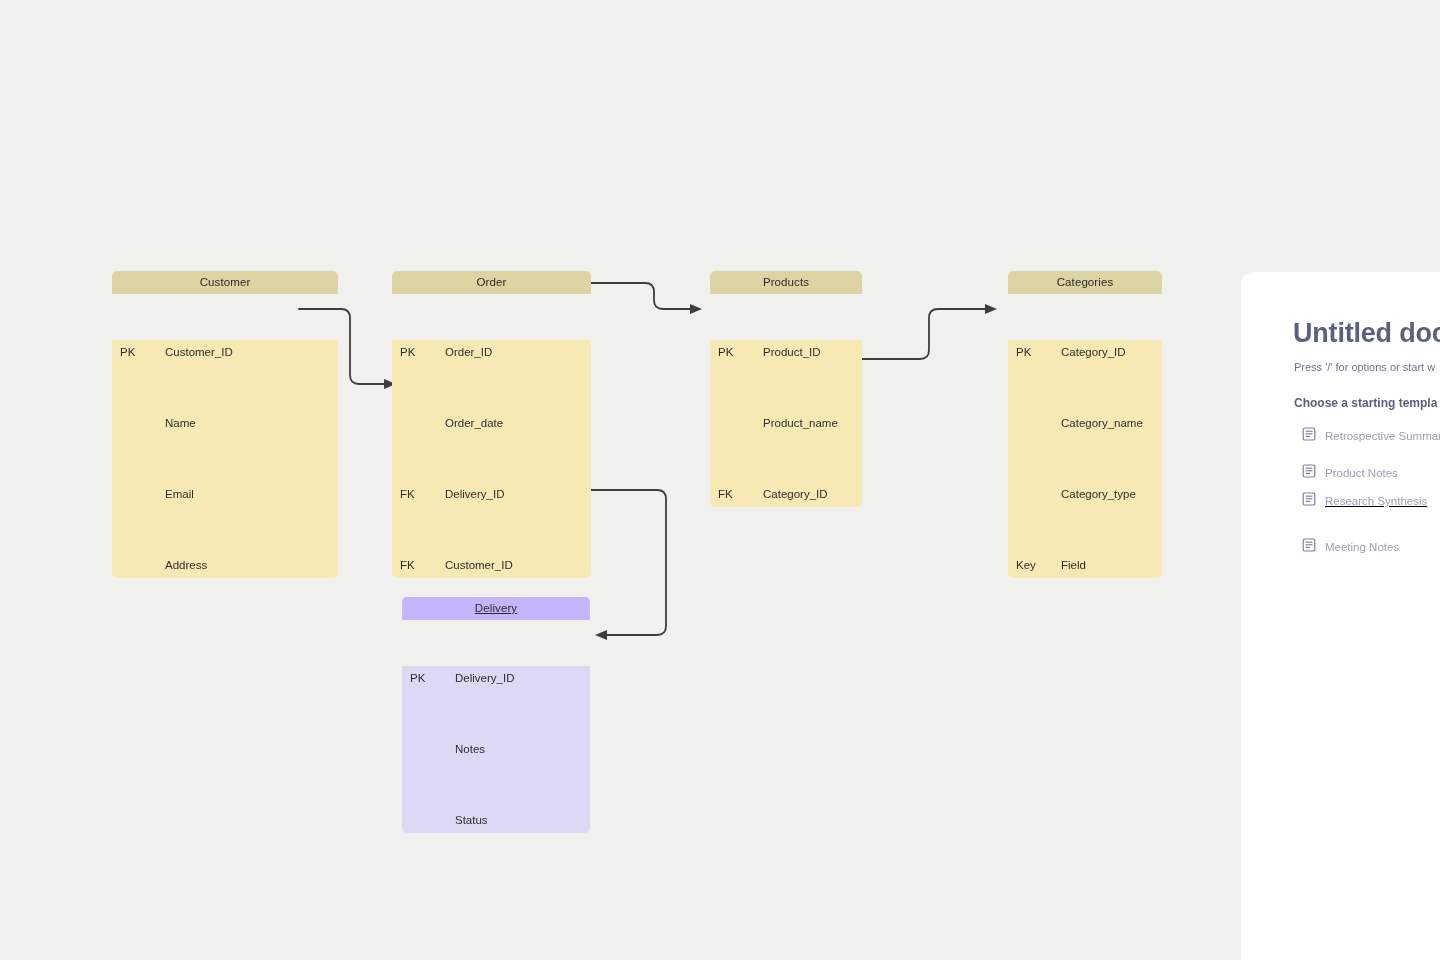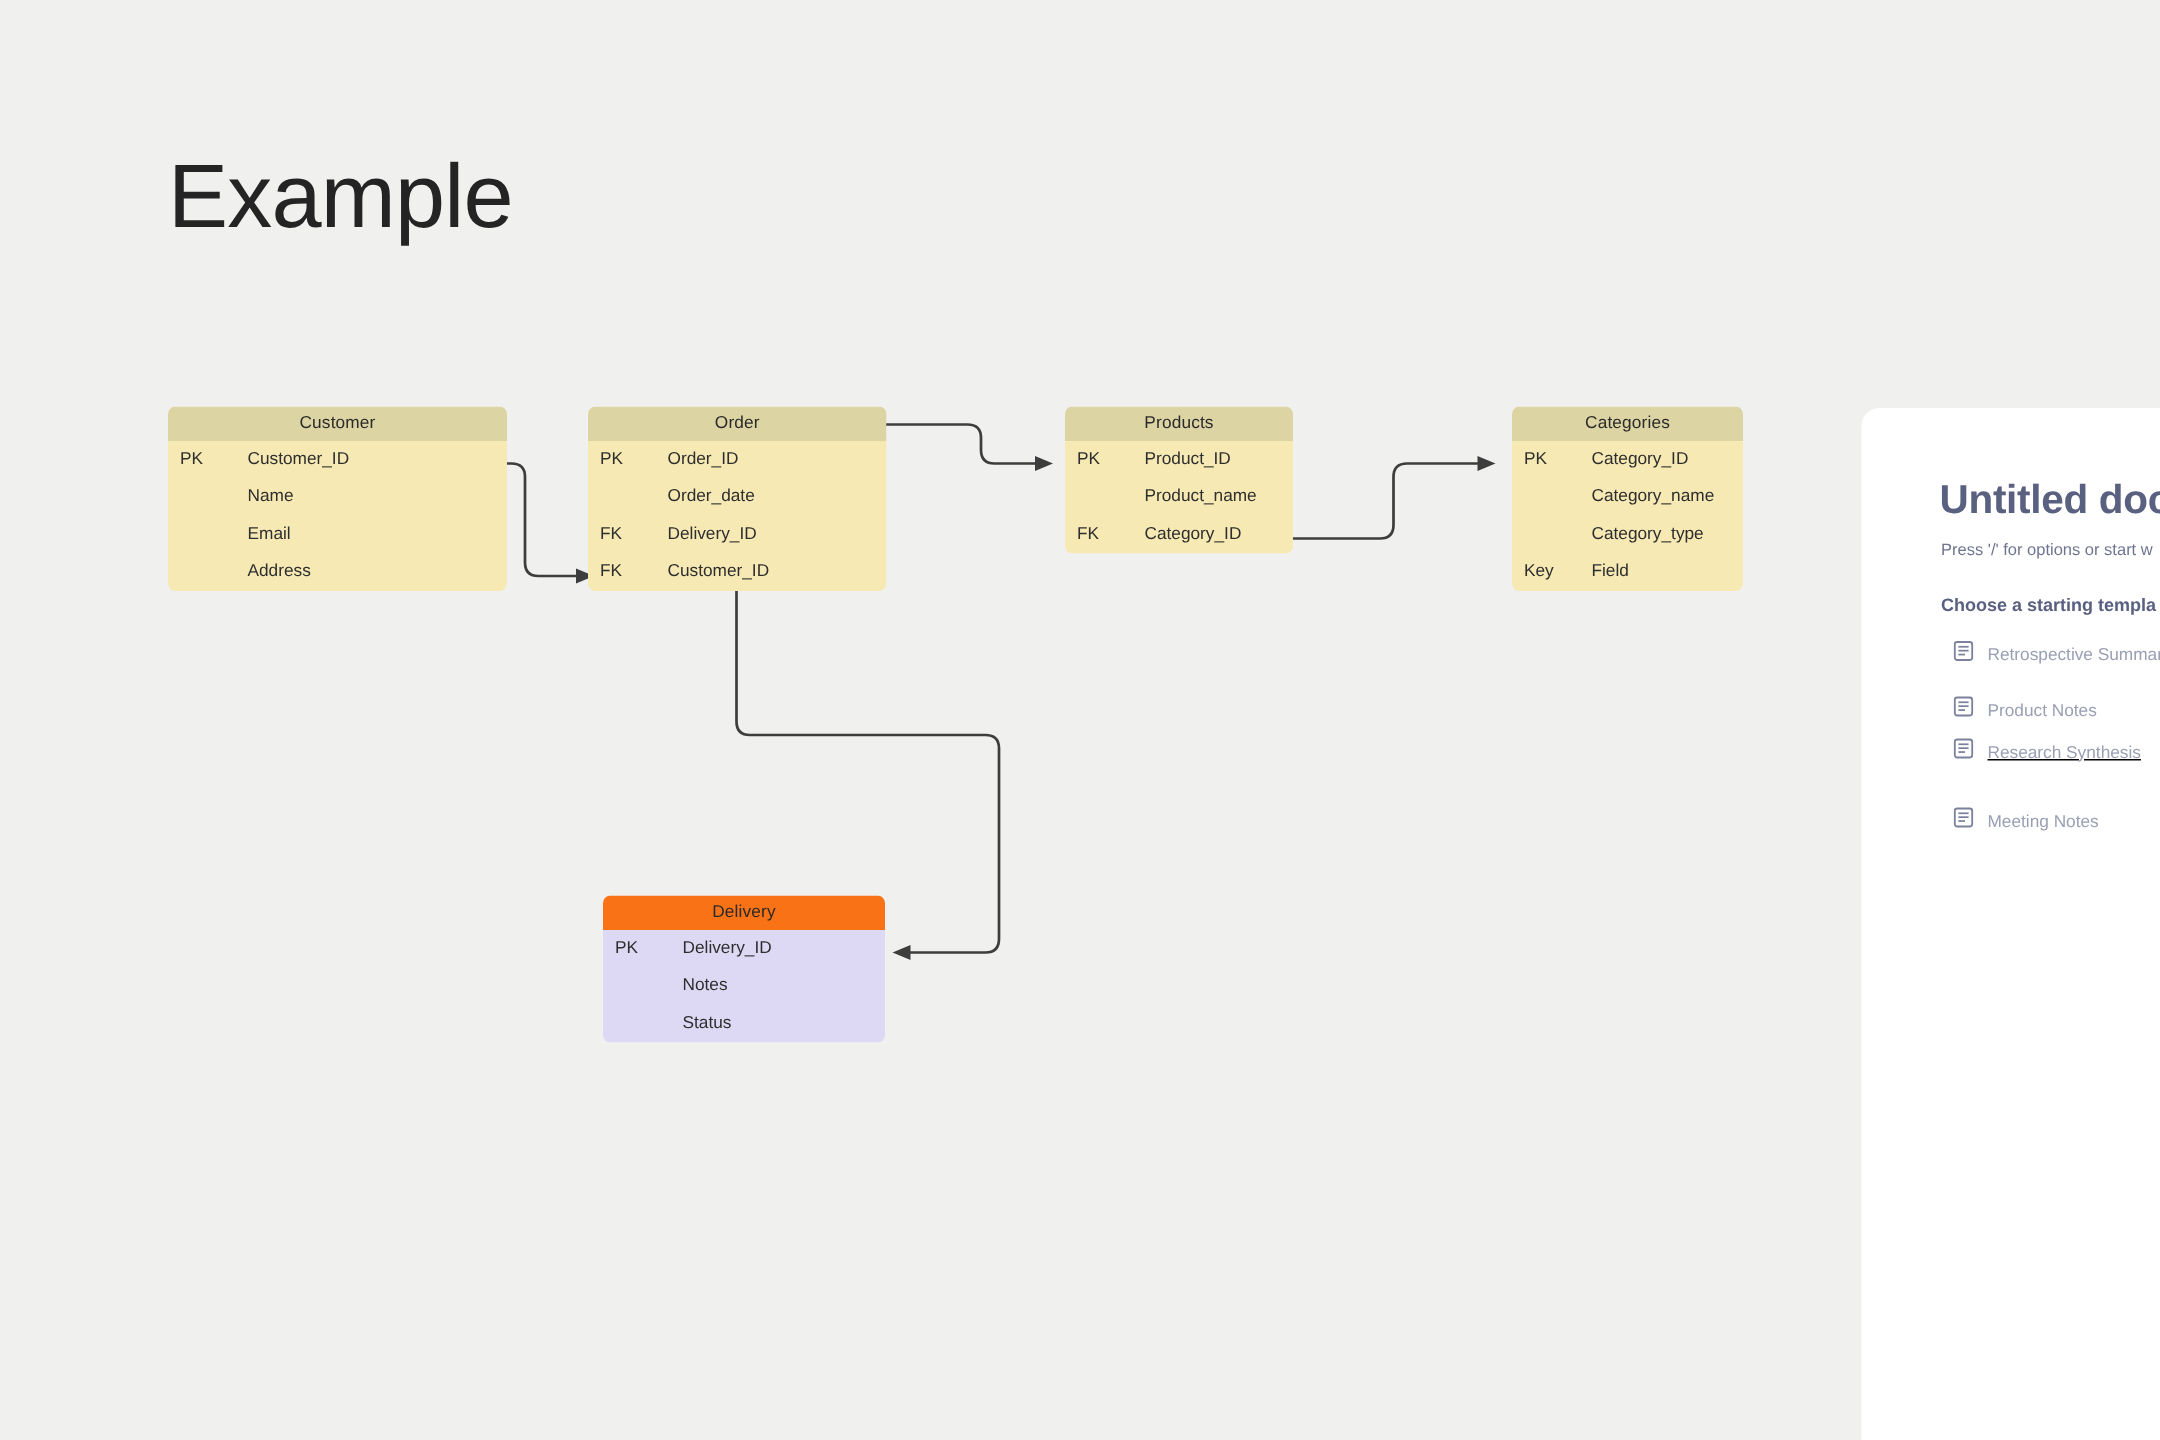--- a/index.html
+++ b/index.html
@@ -50,38 +50,39 @@
   .entity-body {
     padding: 0;
   }
   .entity-row {
     height: 25px;
     line-height: 25px;
     font-size: 11.5px;
     color: #2e2e2e;
     position: relative;
     white-space: nowrap;
+    margin-top: 46px;
   }
   .row-key {
     position: absolute;
     left: 8px;
     top: 0;
     width: 36px;
   }
   .row-field {
     position: absolute;
     left: 53px;
     top: 0;
   }
 
   
   .pal-yellow .entity-header { background: #ddd4a4; }
   .pal-yellow .entity-body   { background: #f6e9b4; }
   
-  .pal-purple .entity-header { background: #f97316; }
+  .pal-purple .entity-header { background: #c4b5fd; text-decoration: underline; }
   .pal-purple .entity-body   { background: #ddd9f5; }
 
   
   #connectors {
     position: absolute;
     left: 0;
     top: 0;
     width: 1440px;
     height: 960px;
     pointer-events: none;
@@ -145,21 +146,20 @@
     font-size: 11.5px;
     color: #9aa0b4;
   }
   .doc-icon { flex: 0 0 auto; display: block; }
 </style>
 </head>
 <body>
 
 <div id="canvas">
 
-  <div id="page-title">Example</div>
 
   <svg id="connectors" viewBox="0 0 1440 960" xmlns="http://www.w3.org/2000/svg">
 
     <path d="M 299 309 L 341 309 Q 350 309 350 318 L 350 375 Q 350 384 359 384 L 384 384"></path>
     <polygon points="384,379 396,384 384,389"></polygon>
 
     <path d="M 591 283 L 645 283 Q 654 283 654 292 L 654 300 Q 654 309 663 309 L 690 309"></path>
     <polygon points="690,304 702,309 690,314"></polygon>
 
     <path d="M 862 359 L 920 359 Q 929 359 929 350 L 929 318 Q 929 309 938 309 L 985 309"></path>

